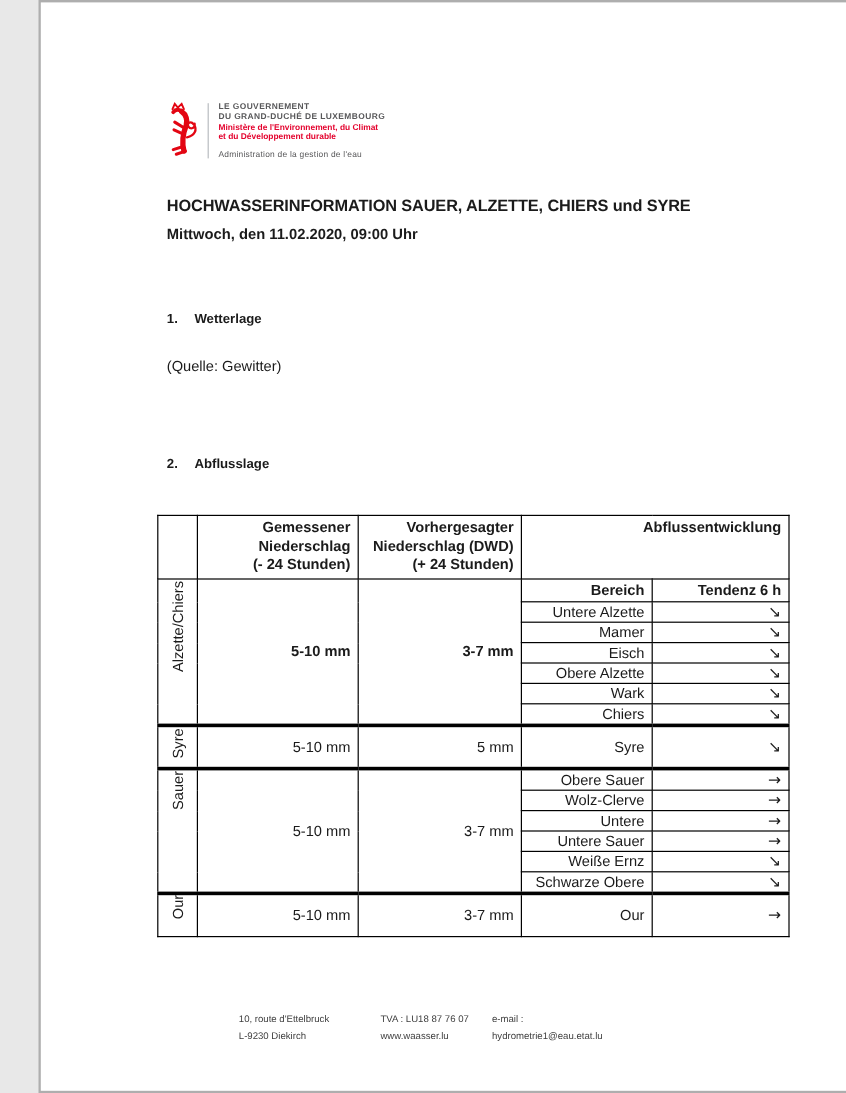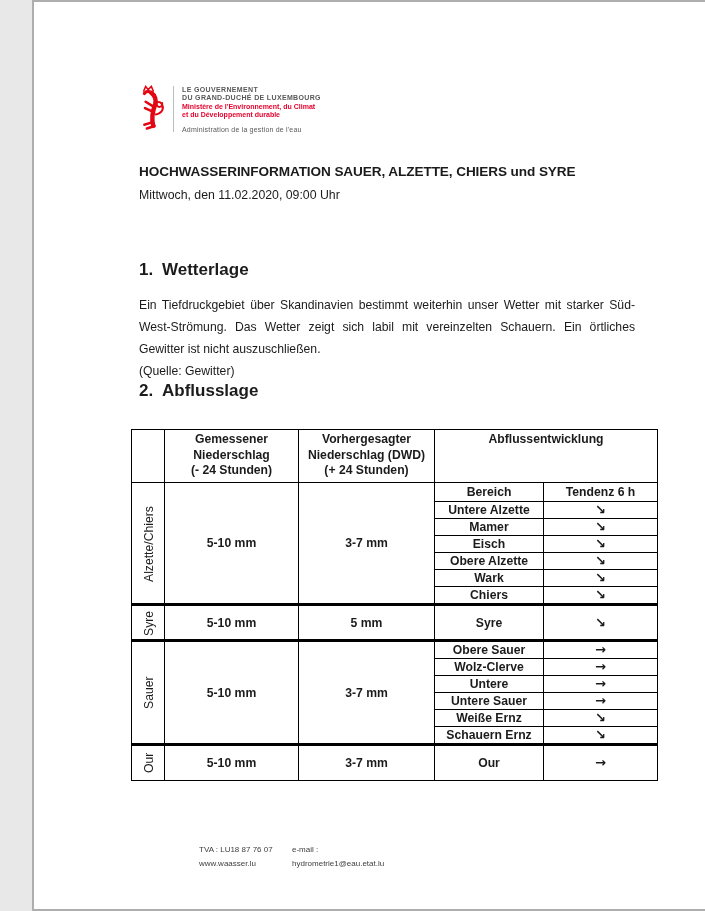--- a/index.html
+++ b/index.html
@@ -20,55 +20,55 @@
   .logo-lion{flex:0 0 auto;}
   .logo-divider{width:1px;height:46px;background:#b9bcc0;margin:2px 8px 0 7px;}
   .logo-text{padding-top:2px;font-size:7px;line-height:8.4px;}
   .logo-gov{color:#58585a;letter-spacing:0.35px;font-weight:bold;}
   .logo-ministry{color:#e4032e;font-weight:bold;}
   .logo-admin{color:#58585a;margin-top:6px;letter-spacing:0.2px;}
 
   
   .title-block{position:absolute;top:162px;left:105px;width:497px;}
   .doc-title{font-size:13.6px;font-weight:bold;letter-spacing:-0.1px;margin:0;}
-  .doc-date{font-size:12.3px;font-weight:normal;margin-top:9px;}
+  .doc-date{font-size:12.3px;font-weight:bold;margin-top:9px;}
 
   .report-center{position:absolute;top:220px;left:105px;width:497px;text-align:center;font-size:12.3px;line-height:20px;}
   .report-status{font-weight:bold;}
 
-  .sec-heading{position:absolute;left:105px;font-size:17px;font-weight:bold;}
+  .sec-heading{position:absolute;left:105px;font-size:11px;font-weight:bold;}
   .sec-heading .num{display:inline-block;width:23px;}
   #sec1{top:258px;}
   #sec2{top:379px;}
 
   .weather-body{position:absolute;top:292px;left:105px;width:496px;font-size:12.2px;line-height:22px;}
   .weather-body p{margin:0;text-align:justify;}
   .weather-source{margin-top:0;}
 
   
   .tbl-wrap{position:absolute;top:427px;left:97px;}
   table.river{border-collapse:collapse;table-layout:fixed;width:526px;font-size:12.2px;}
   table.river td, table.river th{
     border:1.5px solid #000;
     padding:0 6px;
     vertical-align:middle;
     font-weight:normal;
-    text-align:center;
+    text-align:right;
     overflow:hidden;
   }
   table.river thead th{
     vertical-align:top;
     font-weight:bold;
     white-space:pre-line;
     padding:2px 6px;
     line-height:15.6px;
     height:48px;
   }
   tr.sub td{height:18px;font-weight:bold;}
-  tr.riv td{height:16px;line-height:14px;font-weight:bold;}
+  tr.riv td{height:16px;line-height:14px;}
   tr.tall{height:36px;}
   tr.block-start td, tr.block-start th{border-top:3px solid #000;}
   th.rot{
     writing-mode:vertical-rl;
     transform:rotate(180deg);
     text-align:center;
     font-weight:bold;
     padding:2px 0;
     white-space:nowrap;
   }
@@ -118,21 +118,20 @@
   </div>
 
   <div class="report-center">
   </div>
 
   <div class="sec-heading" id="sec1">
     <span class="num">1.</span><span>Wetterlage</span>
   </div>
 
   <div class="weather-body">
-    <p>Ein Tiefdruckgebiet über Skandinavien bestimmt weiterhin unser Wetter mit starker Süd-West-Strömung. Das Wetter zeigt sich labil mit vereinzelten Schauern. Ein örtliches Gewitter ist nicht auszuschließen.</p>
     <div class="weather-source">(Quelle: Gewitter)</div>
   </div>
 
   <div class="sec-heading" id="sec2">
     <span class="num">2.</span><span>Abflusslage</span>
   </div>
 
   <div class="tbl-wrap">
     <table class="river">
       <colgroup>
@@ -210,35 +209,39 @@
           </tr>
           <tr class="riv">
             <td>Untere Sauer</td>
             <td class="trend"><span class="arrow">→</span></td>
           </tr>
           <tr class="riv">
             <td>Weiße Ernz</td>
             <td class="trend"><span class="arrow">↘</span></td>
           </tr>
           <tr class="riv">
-            <td>Schauern Ernz</td>
+            <td>Schwarze Obere</td>
             <td class="trend"><span class="arrow">↘</span></td>
           </tr>
           <tr class="block-start tall riv">
             <th class="rot" rowspan="1">Our</th>
             <td class="val" rowspan="1">5-10 mm</td>
             <td class="val" rowspan="1">3-7 mm</td>
             <td>Our</td>
             <td class="trend"><span class="arrow">→</span></td>
           </tr>
         </tbody>
     </table>
   </div>
 
   <div class="footer" id="footer">
+      <div class="fc1">
+        <div>10, route d'Ettelbruck</div>
+        <div>L-9230 Diekirch</div>
+      </div>
       <div class="fc3">
         <div>TVA : LU18 87 76 07</div>
         <div>www.waasser.lu</div>
       </div>
       <div class="fc4">
         <div>e-mail :</div>
         <div>hydrometrie1@eau.etat.lu</div>
       </div>
     </div>
 

